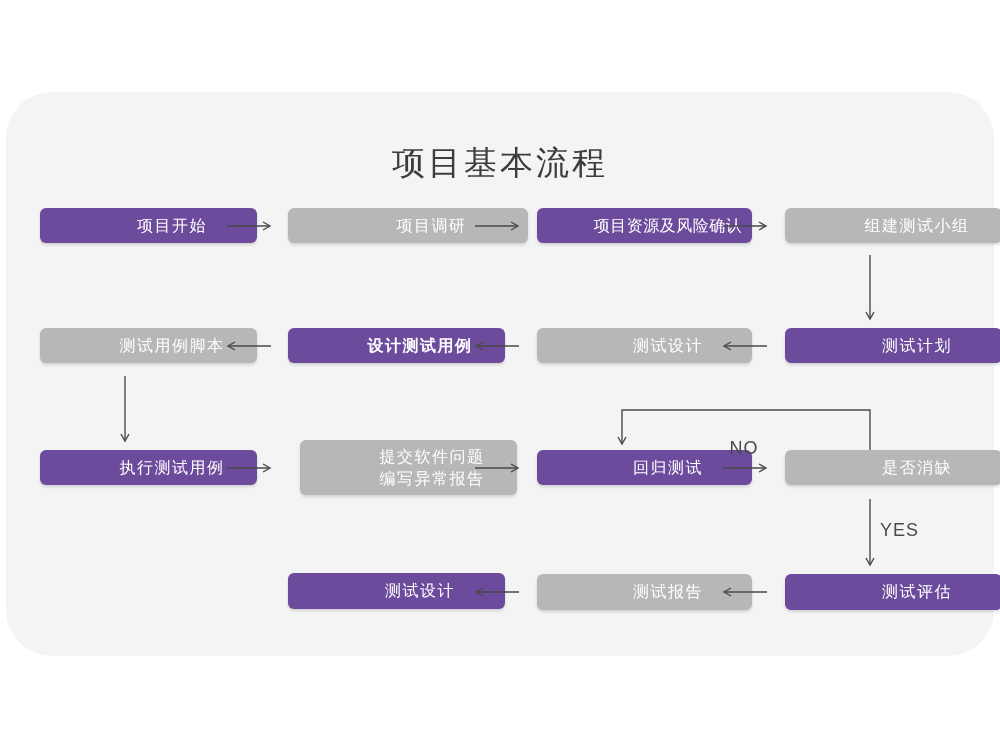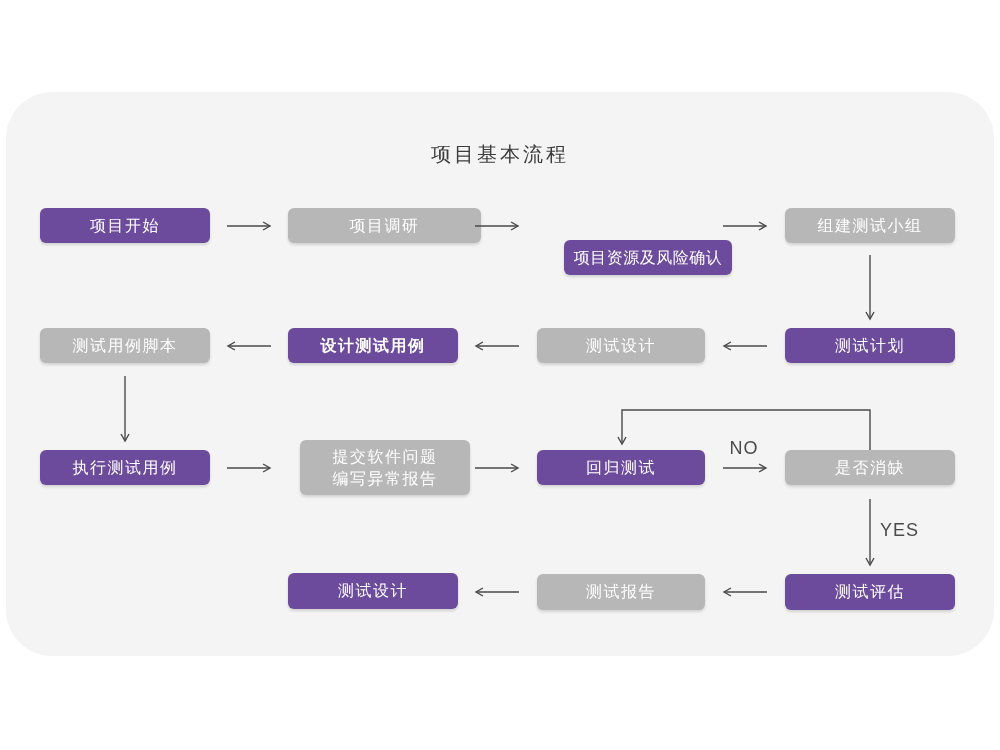--- a/index.html
+++ b/index.html
@@ -8,36 +8,37 @@
     background:var(--background,#ffffff);
     font-family:"Liberation Sans","DejaVu Sans",sans-serif;
   }
   .card{
     position:absolute;left:6px;top:92px;width:988px;height:564px;
     background:var(--card_background,#f5f5f5);
     border-radius:46px;
   }
   .title{
     position:absolute;left:0;top:141px;width:100%;
-    text-align:center;font-size:20px;font-weight:500;letter-spacing:3px;
+    text-align:center;font-size:33px;font-weight:500;letter-spacing:3px;
     color:var(--title_text,#3c3c3c);
   }
   .node{
     position:absolute;display:flex;flex-direction:column;
     align-items:center;justify-content:center;
     border-radius:6px;color:var(--node_text,#ffffff);
     font-size:16px;letter-spacing:1.5px;text-align:center;line-height:22px;
     box-shadow:0 2px 3px rgba(0,0,0,0.14);
+    padding-left:47px;
   }
   .node[data-variant="purple"]{background:var(--primary,#6c4a9c);}
   .node[data-variant="gray"]{background:var(--secondary,#b7b7b7);}
   
   .n0 {left:40px; top:208px;width:170px;height:35px;}
   .n1 {left:288px;top:208px;width:193px;height:35px;}
-  .n2 {left:564px;top:208px;width:168px;height:35px;letter-spacing:0.5px;margin-top:32px;}
+  .n2 {left:537px;top:208px;width:168px;height:35px;letter-spacing:0.5px;}
   .n3 {left:785px;top:208px;width:170px;height:35px;}
   .n4 {left:785px;top:328px;width:170px;height:35px;}
   .n5 {left:537px;top:328px;width:168px;height:35px;}
   .n6 {left:288px;top:328px;width:170px;height:35px;font-weight:bold;}
   .n7 {left:40px; top:328px;width:170px;height:35px;}
   .n8 {left:40px; top:450px;width:170px;height:35px;}
   .n9 {left:288px;top:440px;width:170px;height:55px;margin-left:12px;}
   .n10{left:537px;top:450px;width:168px;height:35px;}
   .n11{left:785px;top:450px;width:170px;height:35px;}
   .n12{left:785px;top:574px;width:170px;height:36px;}

